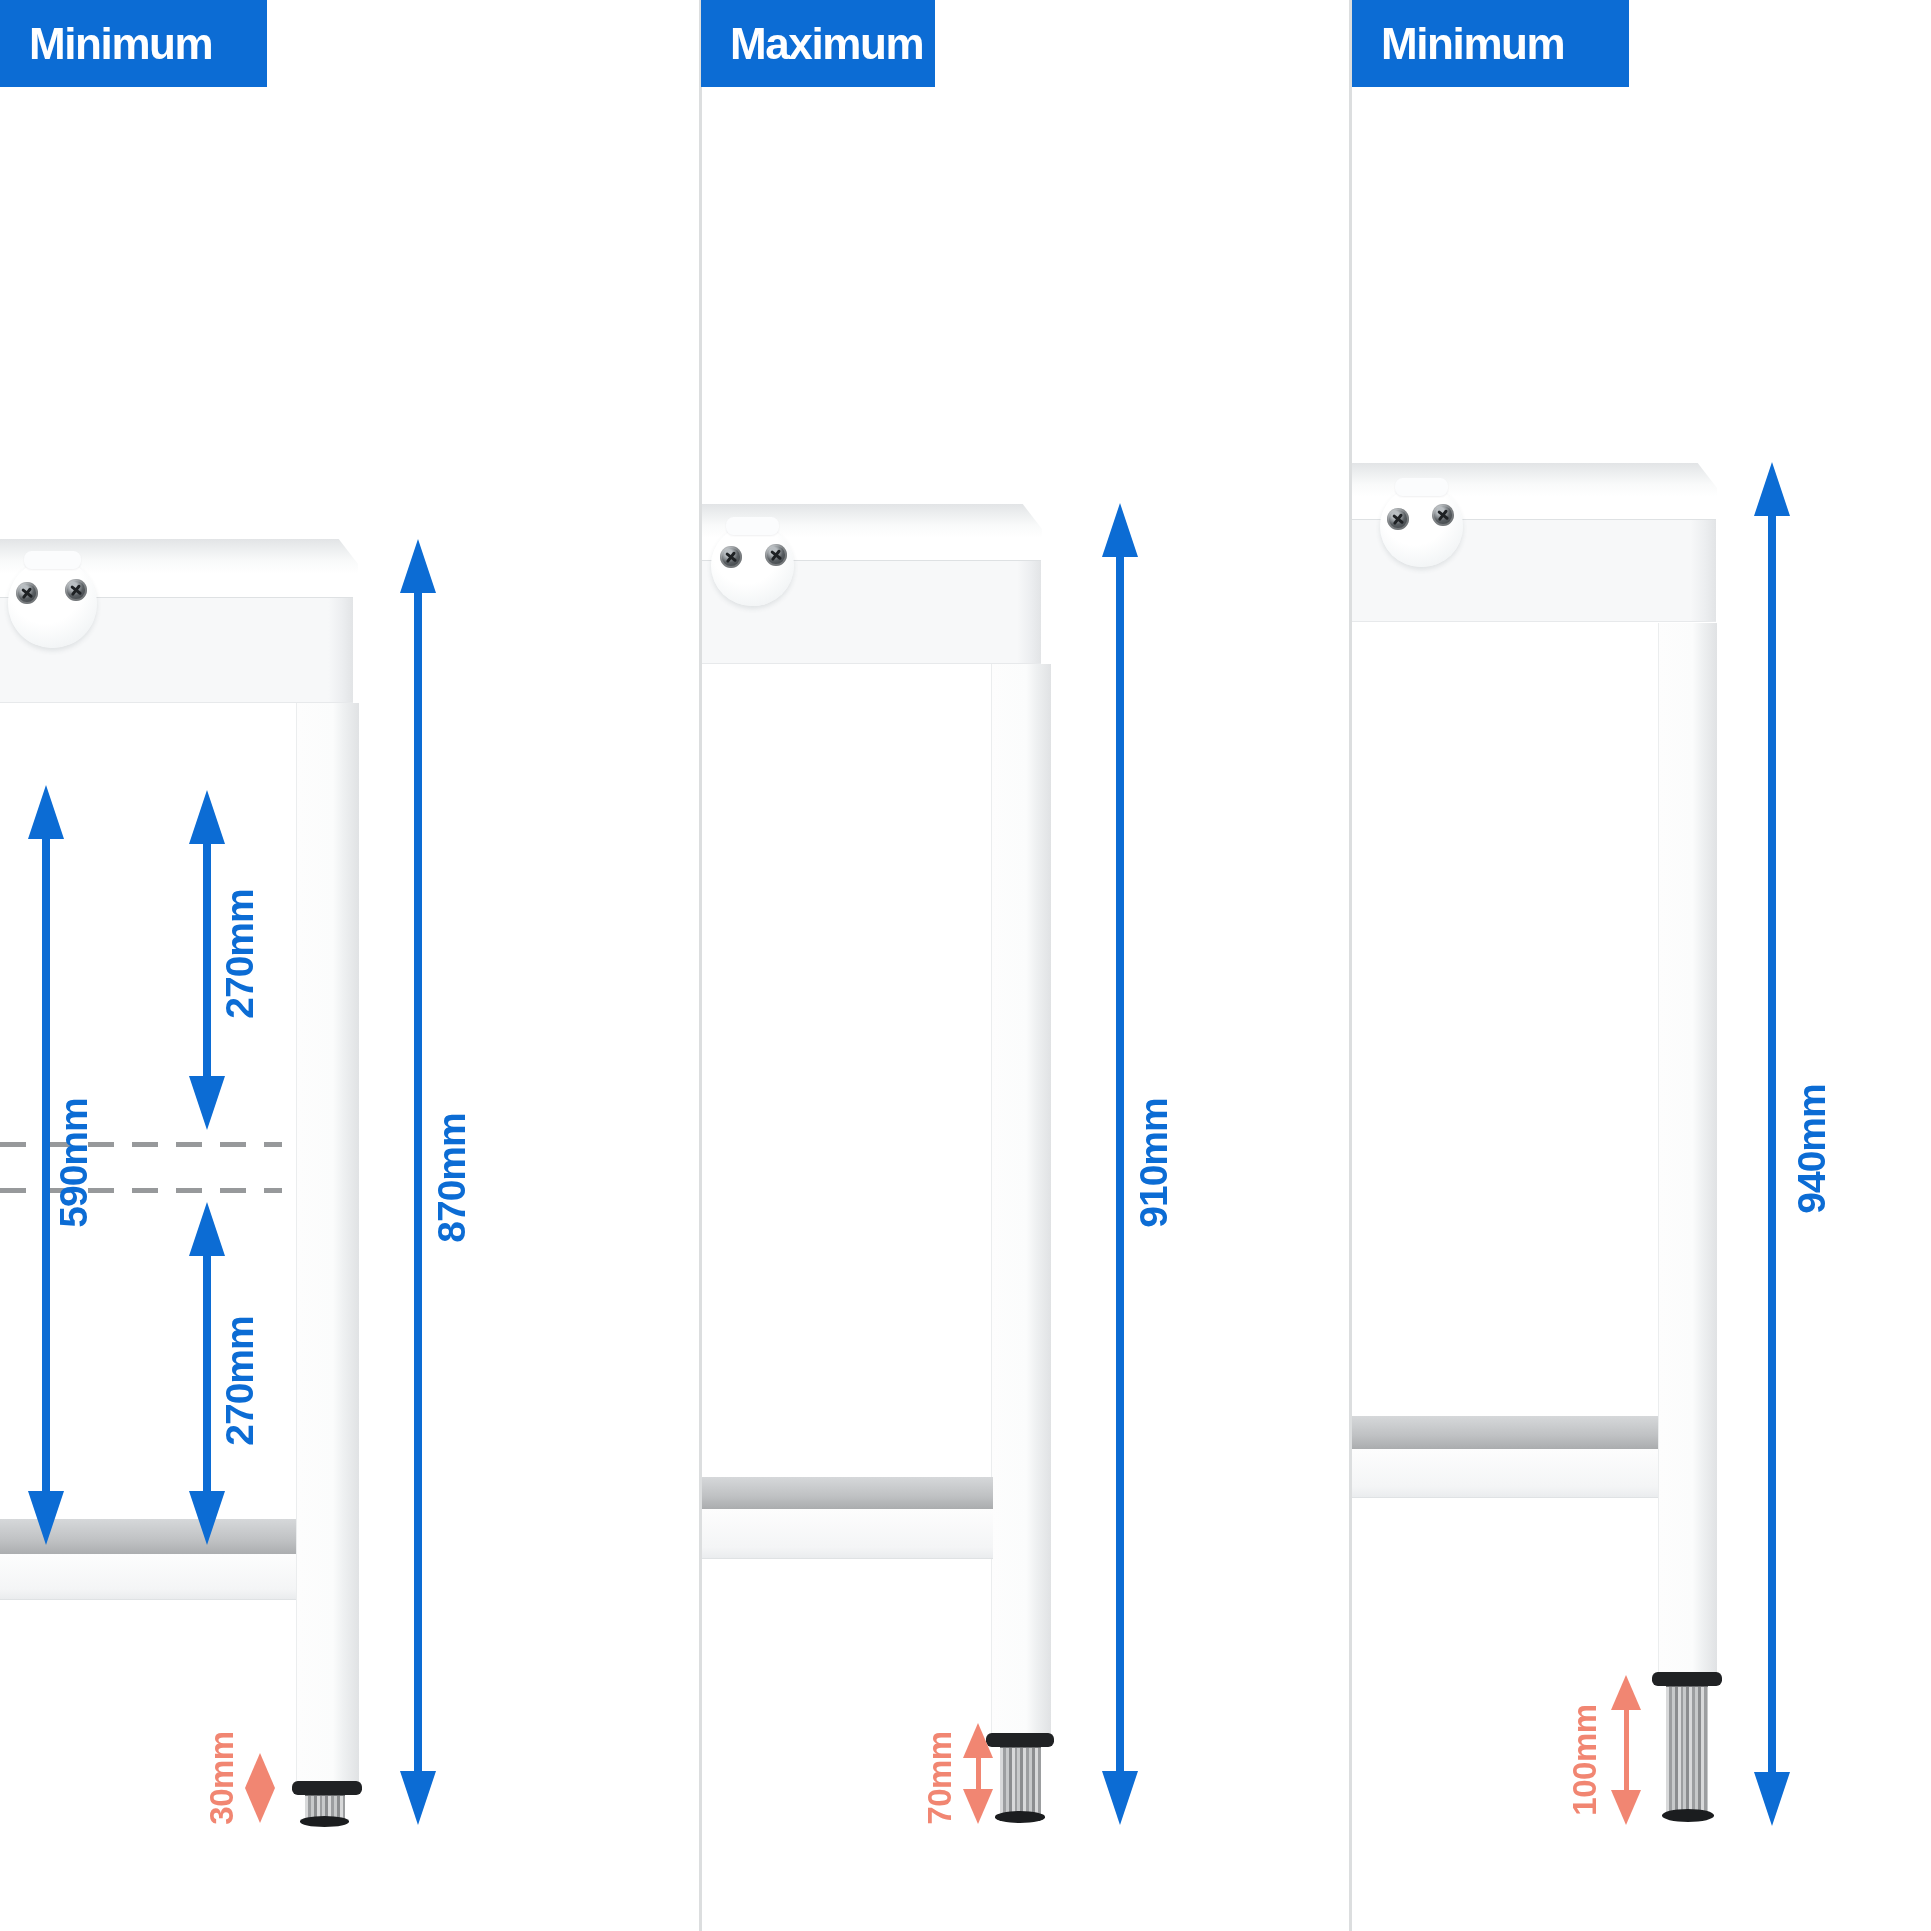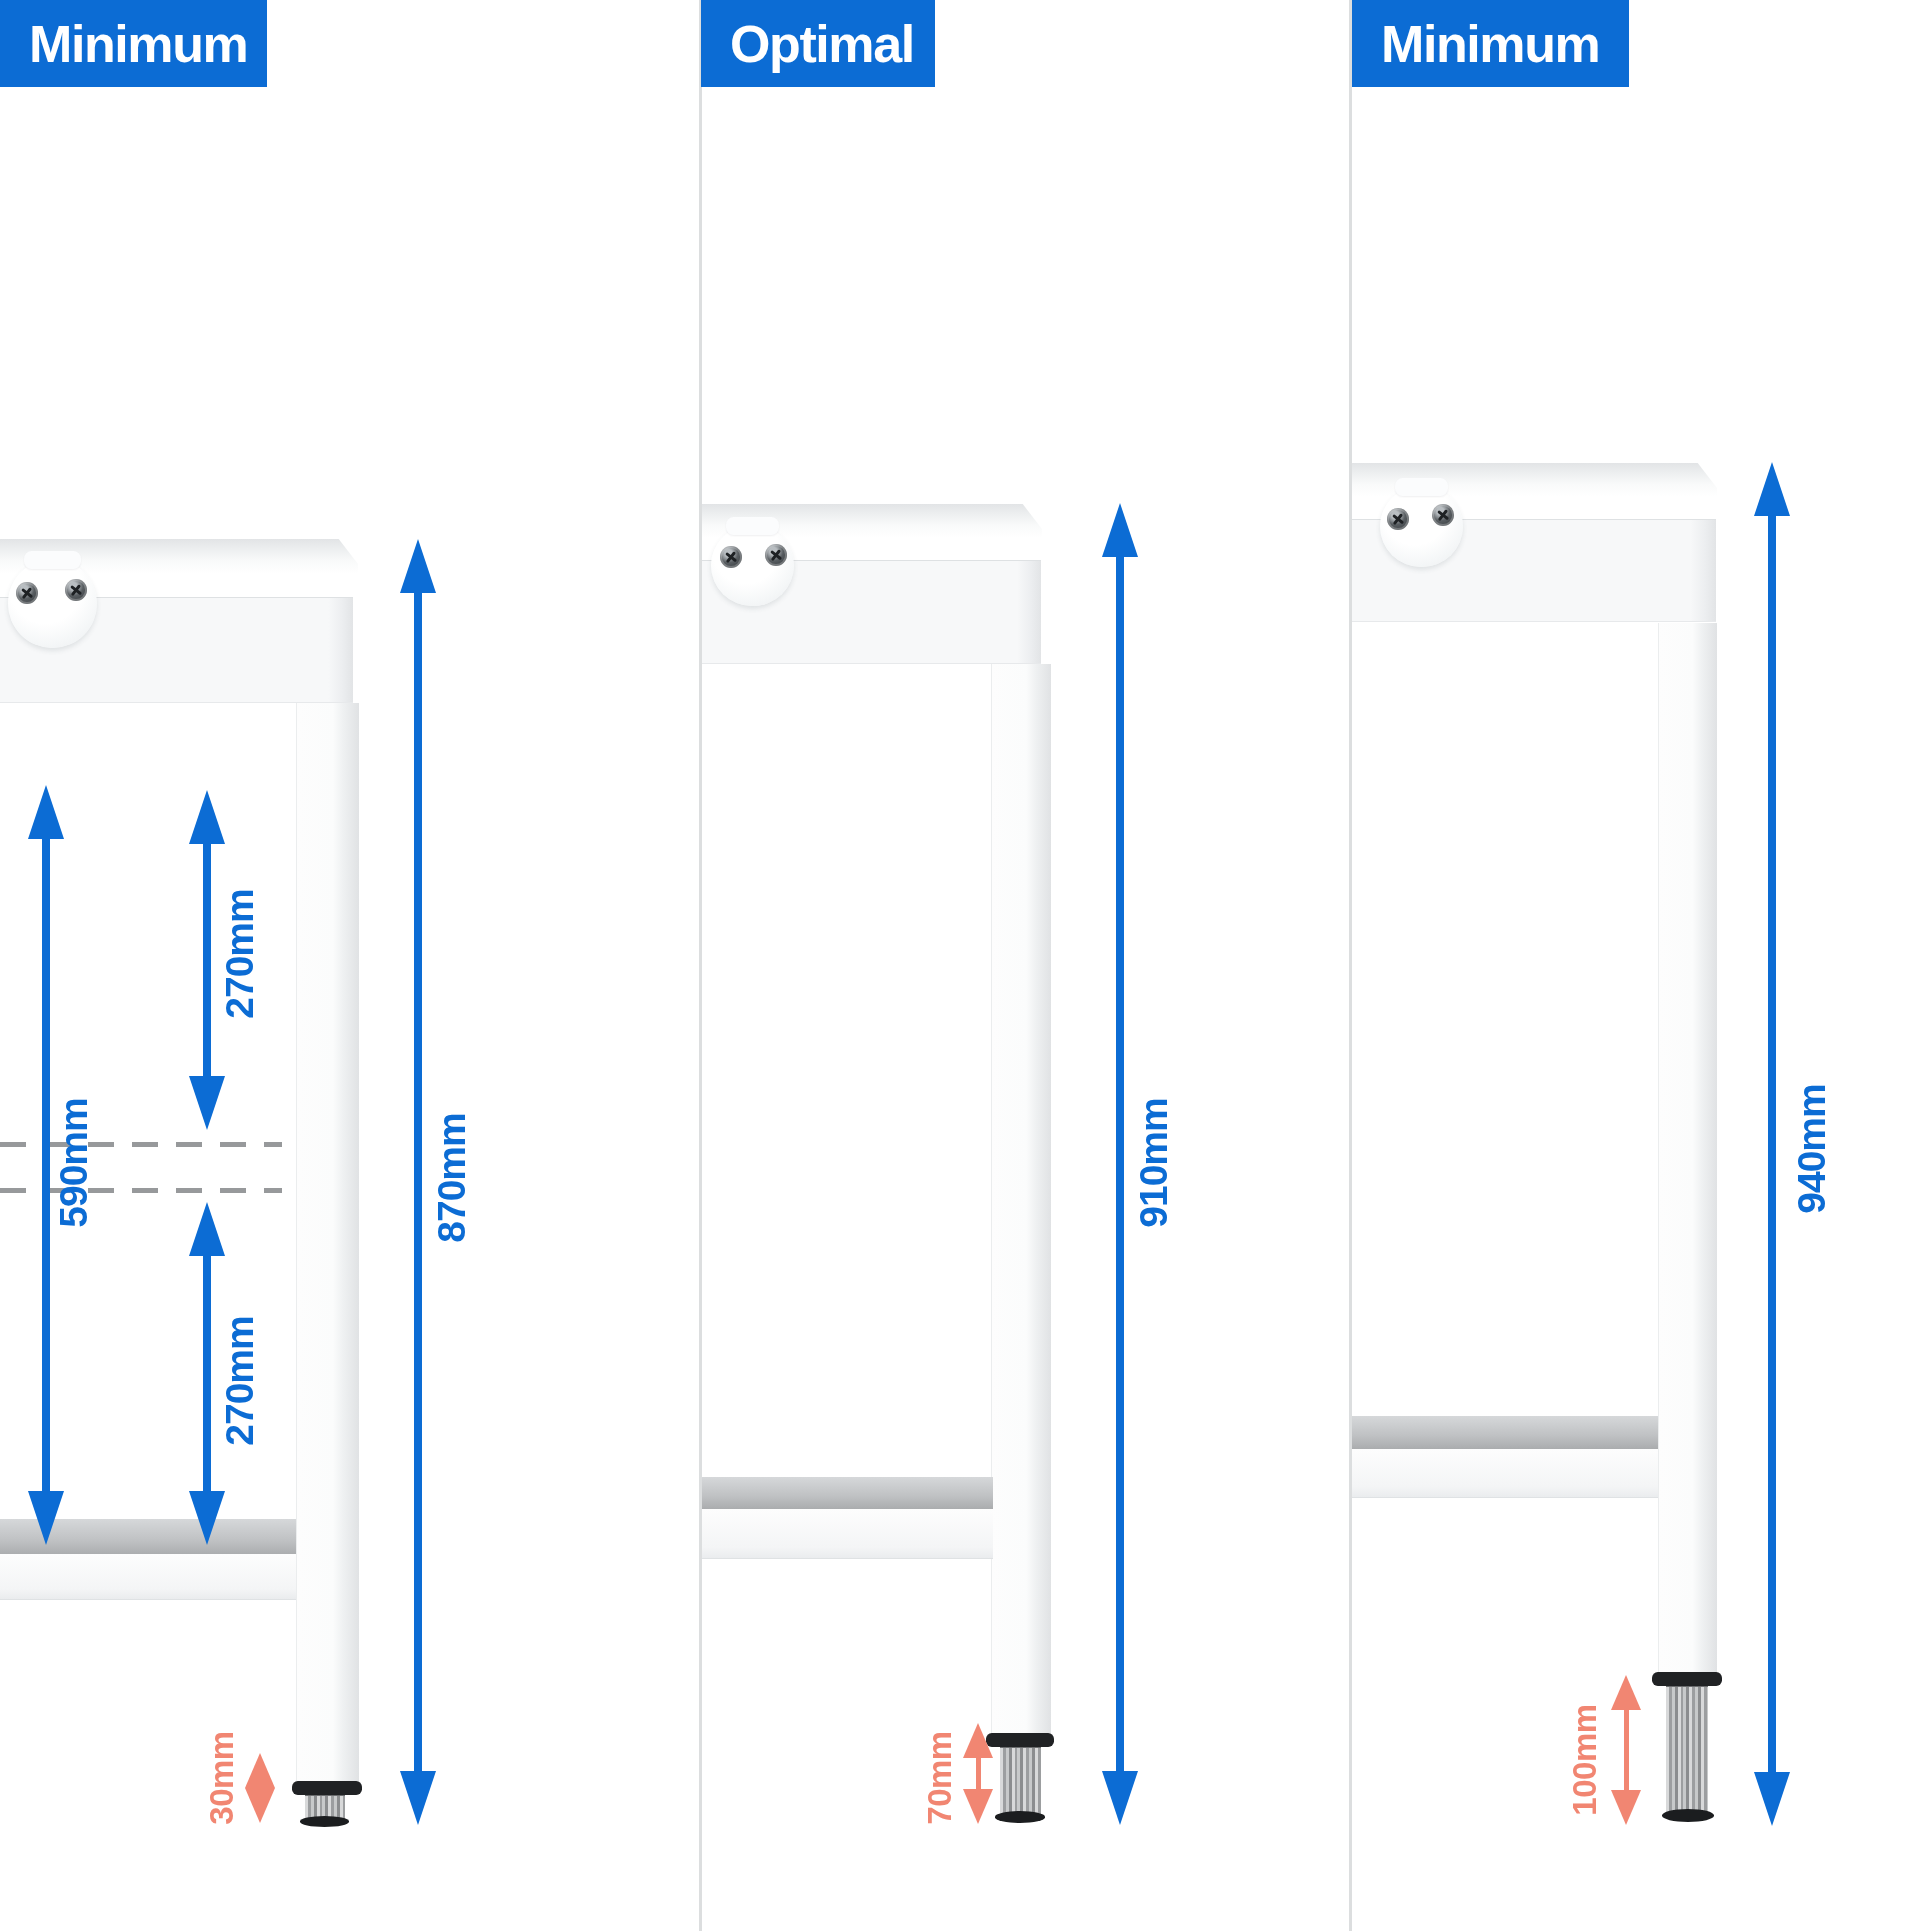--- a/index.html
+++ b/index.html
@@ -8,21 +8,21 @@
   }
   html,body{margin:0;padding:0;background:#fff;}
   .stage{
     position:relative;width:1931px;height:1931px;background:#ffffff;overflow:hidden;
     font-family:"Liberation Sans",sans-serif;
   }
   .divider{position:absolute;top:0;bottom:0;width:2.9px;background:#dcdedf;}
   .hdr{
     position:absolute;top:0;height:87px;background:var(--accent-blue);color:#ffffff;
     display:flex;align-items:center;padding-left:29px;box-sizing:border-box;
-    font-weight:bold;font-size:52px;letter-spacing:-1.4px;line-height:1;
+    font-weight:bold;font-size:44px;letter-spacing:-1.4px;line-height:1;
   }
   
   .slab{
     position:absolute;
     background:linear-gradient(180deg,#e2e4e6 0%,#edeff0 18%,#f9fafa 38%,#ffffff 60%,#ffffff 100%);
     clip-path:polygon(0 0, calc(100% - 19.3px) 0, 100% 25px, 100% 100%, 0 100%);
   }
   .apron{
     position:absolute;box-sizing:border-box;
     background:linear-gradient(90deg,#f7f8f9 0%,#f7f8f9 93%,#eceef0 97%,#e2e4e6 100%);
@@ -143,21 +143,21 @@
 
     <div class="dim" style="left:73px;top:1163px;">590mm</div>
     <div class="dim" style="left:239px;top:954px;">270mm</div>
     <div class="dim" style="left:239px;top:1381px;">270mm</div>
     <div class="dim" style="left:451px;top:1178px;">870mm</div>
     <div class="odim" style="left:221px;top:1778px;">30mm</div>
   </section>
 
   <section>
     <div class="hdr" style="left:701px;width:234px;">
-      <span>Optimal</span>
+      <span>Maximum</span>
     </div>
 
     <div class="slab" style="left:702px;top:504px;width:340px;height:56px;"></div>
     <div class="apron" style="left:702px;top:560px;width:339px;height:104px;"></div>
     <div class="bracket" style="left:711px;top:525px;width:83px;height:81px;"></div>
     <div class="screw" style="left:720px;top:546px;"></div>
     <div class="screw" style="left:765px;top:544px;"></div>
     <div class="leg" style="left:991px;top:664px;width:60px;height:1069px;"></div>
     <div class="shelf-top" style="left:702px;top:1477px;width:291px;height:32px;"></div>
     <div class="shelf-face" style="left:702px;top:1509px;width:291px;height:50px;"></div>

